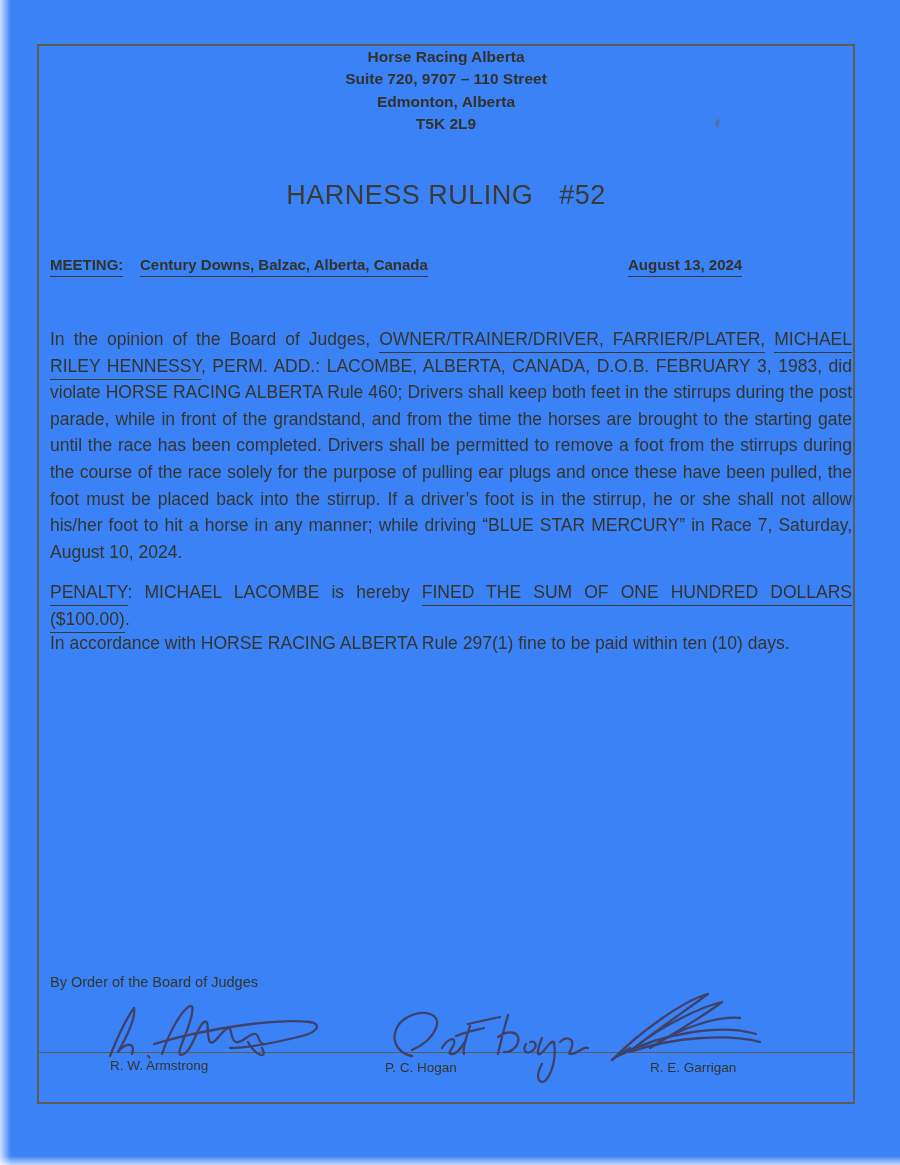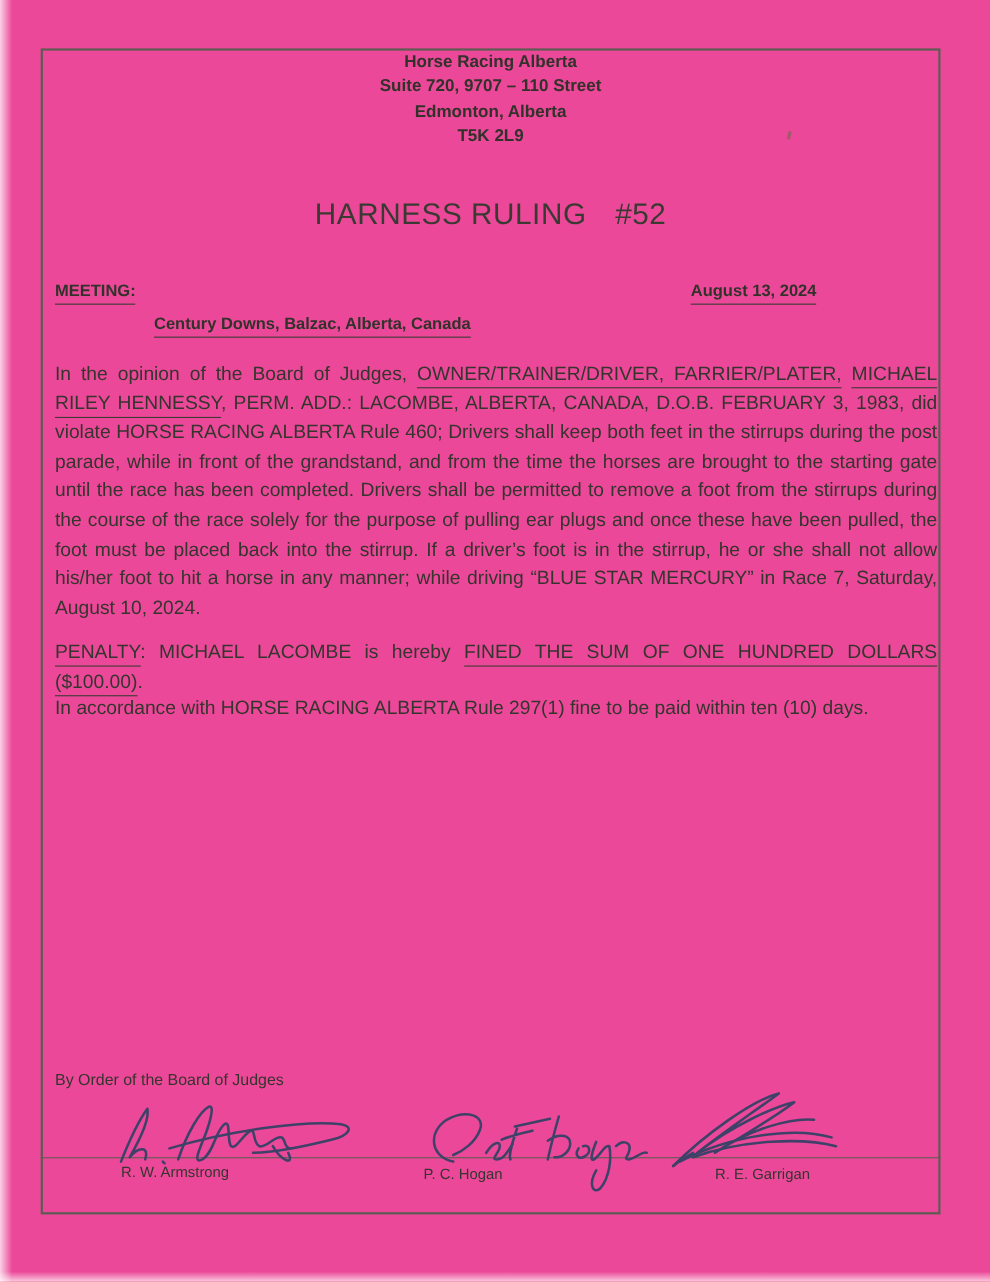--- a/index.html
+++ b/index.html
@@ -4,21 +4,21 @@
 <style>
   html,body{margin:0;padding:0;}
   body{
     width:900px;height:1165px;
     background:#f4f081;
     font-family:"Liberation Sans", sans-serif;
     position:relative;
     overflow:hidden;
     color:#35352e;
   }
-  .page{position:absolute;inset:0;background:#ec4899;}
+  .page{position:absolute;inset:0;background:#3b82f6;}
   
   .edge-left{position:absolute;left:0;top:0;width:11px;height:100%;
     background:linear-gradient(to right, rgba(255,255,255,.75), rgba(255,255,255,0));}
   .edge-bottom{position:absolute;left:0;bottom:0;width:100%;height:9px;
     background:linear-gradient(to top, rgba(255,255,255,.7), rgba(255,255,255,0));}
   .border-box{
     position:absolute;left:37px;top:44px;width:818px;height:1060px;
     border:2px solid #5c5c53;box-sizing:border-box;
   }
   .letterhead{
@@ -28,21 +28,21 @@
   }
   .ruling-title{
     position:absolute;left:37px;top:180px;width:818px;
     text-align:center;font-size:27px;font-weight:normal;letter-spacing:.5px;
     color:#3a3a33;
   }
   .ruling-title .num{margin-left:26px;}
   .meeting-row{position:absolute;left:0;top:256px;width:900px;height:24px;
     font-size:15px;font-weight:bold;color:#32322b;}
   .meeting-row .lbl{position:absolute;left:50px;}
-  .meeting-row .loc{position:absolute;left:140px;margin-top:30px;}
+  .meeting-row .loc{position:absolute;left:140px;}
   .meeting-row .dt{position:absolute;left:628px;}
   .u{border-bottom:1.6px solid #3a3a33;padding-bottom:3px;}
   .para{
     position:absolute;left:50px;width:802px;
     font-size:17.5px;line-height:26.6px;color:#35352e;
     text-align:justify;
   }
   .ruling-para{top:326px;}
   .penalty-para{top:579px;}
   .accordance-para{top:630px;text-align:left;}

